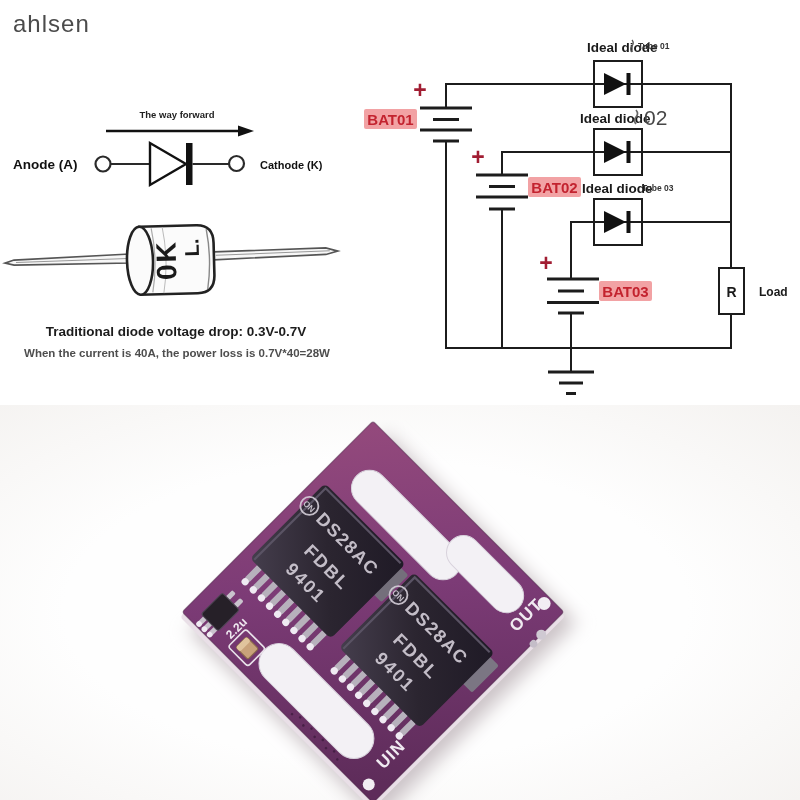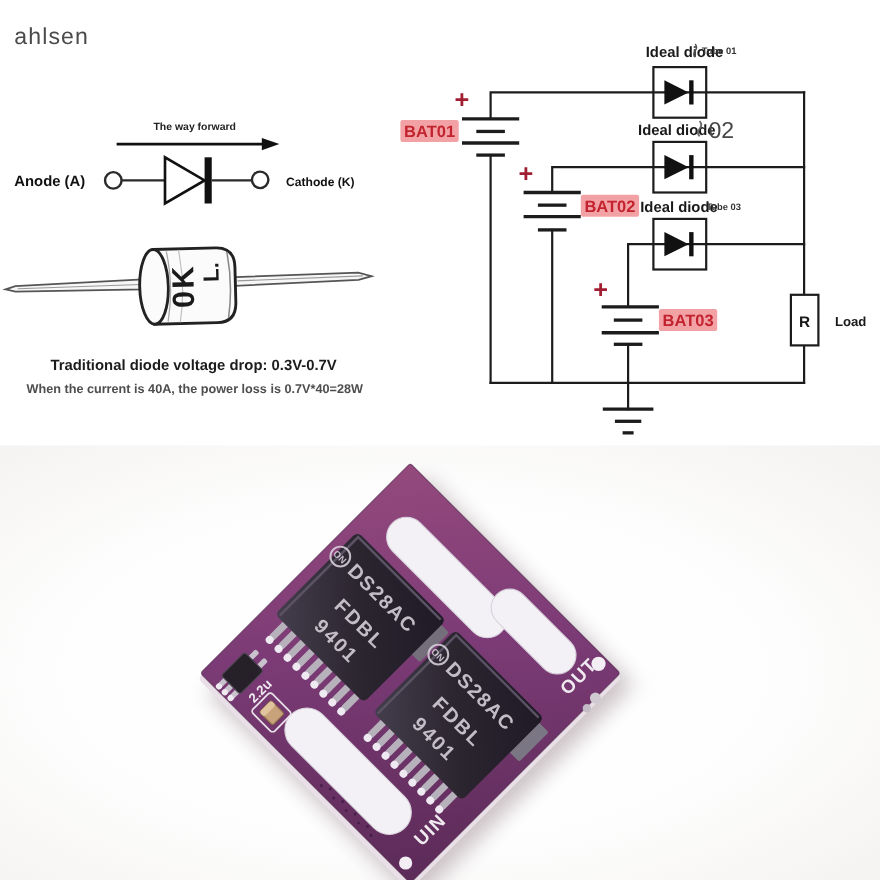--- a/index.html
+++ b/index.html
@@ -1,18 +1,18 @@
 <!DOCTYPE html>
 <html><head>
 <meta charset="utf-8">
 <style>
   html,body{margin:0;padding:0;background:#ffffff;}
   body{width:800px;height:800px;position:relative;overflow:hidden;
        font-family:"Liberation Sans", sans-serif;}
-  .watermark{position:absolute;left:13px;top:22px;font-size:21px;font-weight:500;
+  .watermark{position:absolute;left:13px;top:10px;font-size:24px;font-weight:500;
              color:#4b4b4b;letter-spacing:1px;}
   .photo-bg{position:absolute;left:0;top:405px;width:800px;height:395px;
             background:radial-gradient(ellipse at 47% 52%, #fefefe 52%, #f4f2f0 100%);}
   svg{display:block;position:absolute;}
   #diode-panel{left:0;top:100px;}
   #circuit{left:350px;top:20px;}
   #pcb{left:120px;top:420px;}
   text{font-family:"Liberation Sans", sans-serif;}
 </style>
 </head>

